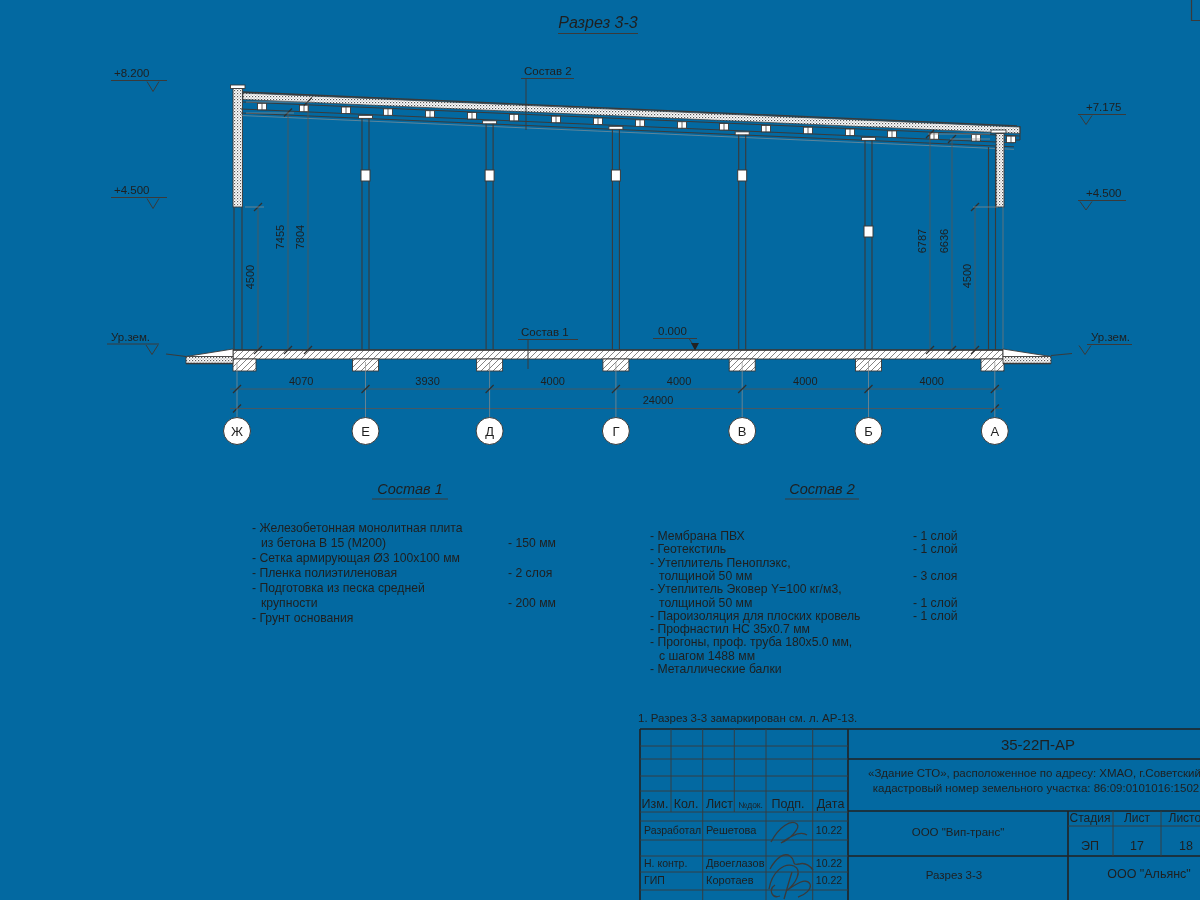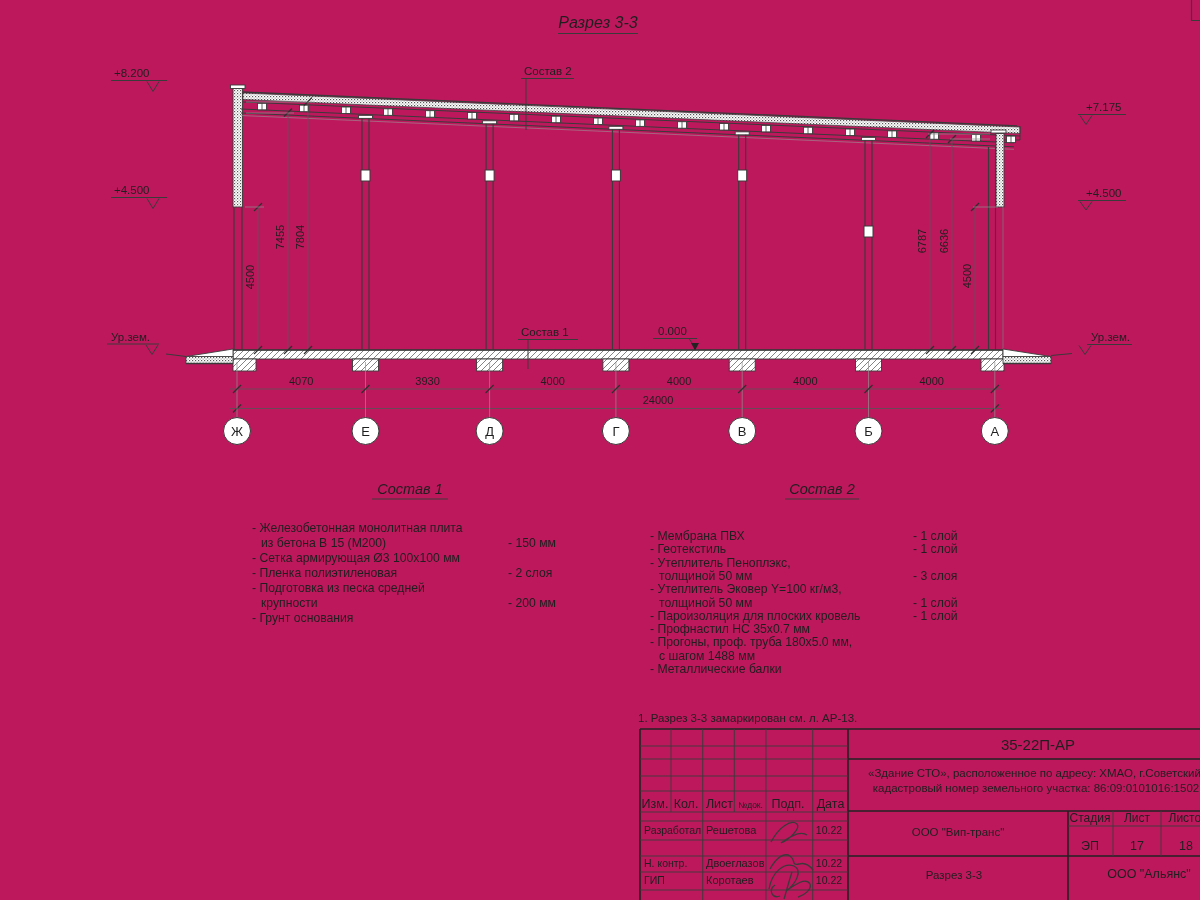--- a/index.html
+++ b/index.html
@@ -1,16 +1,16 @@
 <!DOCTYPE html>
 <html><head>
 <meta charset="utf-8">
 <style>
   html,body{margin:0;padding:0;background:#ffffff;}
-  .sheet{position:relative;width:1200px;height:900px;background:#be185d;overflow:hidden;}
+  .sheet{position:relative;width:1200px;height:900px;background:#0369a1;overflow:hidden;}
   svg text{font-family:"Liberation Sans","DejaVu Sans",sans-serif;fill:#1f1f1f;}
   .ln{stroke:#3a3a3a;fill:none;}
   .hv{stroke:#222;fill:none;}
   .thin{stroke:#8f8f8f;stroke-width:0.7;fill:none;}
   .dml{stroke:#555;stroke-width:0.8;fill:none;}
   .tick{stroke:#2f2f2f;stroke-width:1.2;}
   .wh{fill:#fff;stroke:#3a3a3a;}
   .ital{font-style:italic;}
 </style>
 </head>

